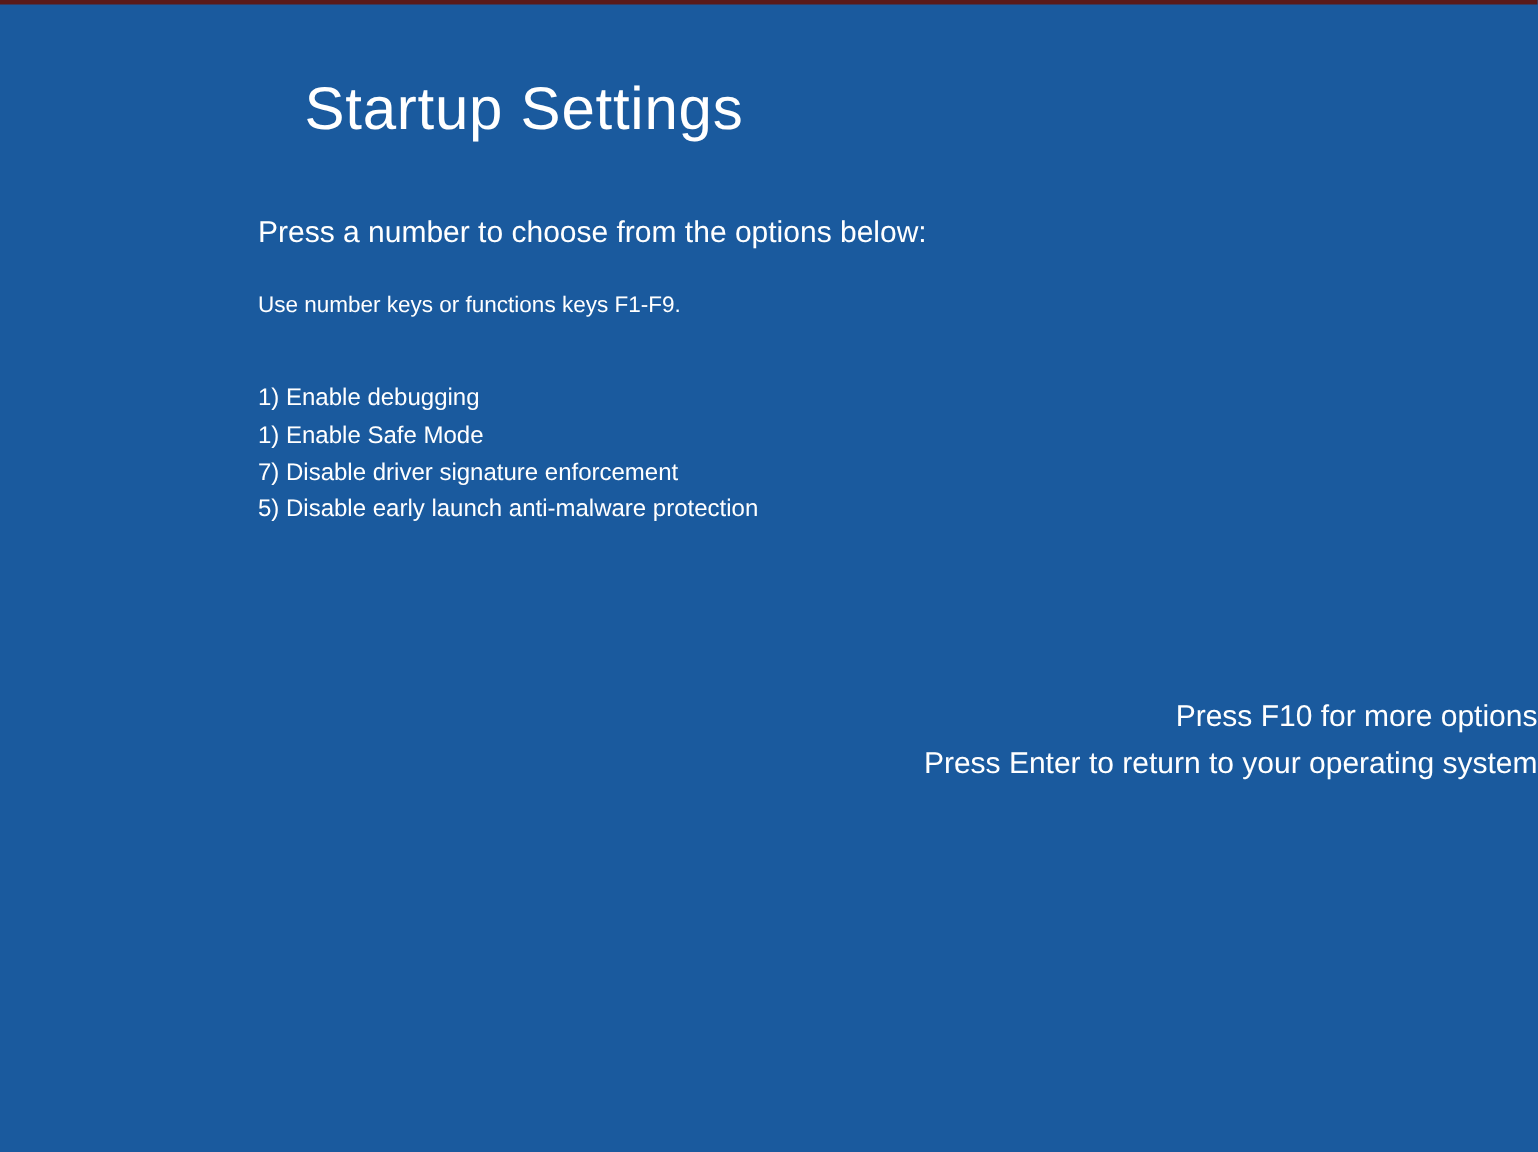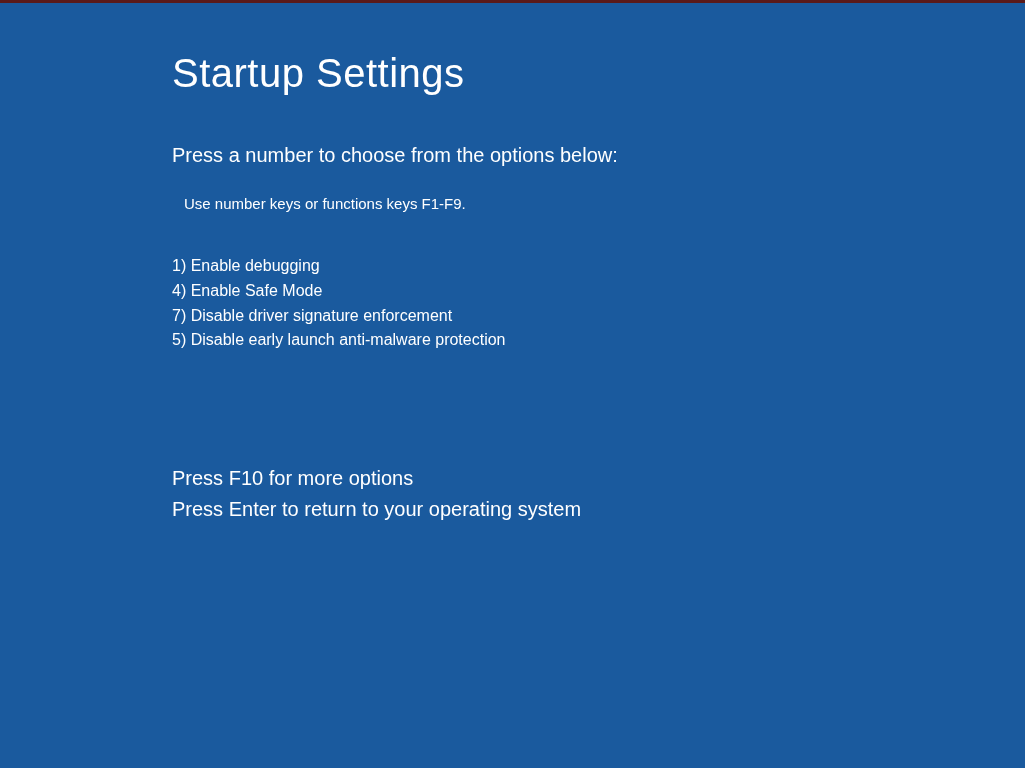--- a/index.html
+++ b/index.html
@@ -18,55 +18,56 @@
     }
     .container {
       padding-left: 172px;
       padding-top: 48px;
     }
     .title {
       font-size: 40px;
       font-weight: 300;
       margin-bottom: 28px;
       letter-spacing: 0.5px;
+      margin-left: 31px;
     }
     .instruction {
       font-size: 20px;
       font-weight: 300;
       margin-bottom: 28px;
       margin-top: 48px;
     }
     .hint {
       font-size: 15px;
       font-weight: 300;
       margin-bottom: 42px;
-      margin-left: 12px;
     }
     .options {
       margin-bottom: 110px;
     }
     .option {
       font-size: 16px;
       font-weight: 300;
       line-height: 1.55;
     }
     .footer-line {
       font-size: 20px;
       font-weight: 300;
       line-height: 1.55;
+      text-align: right;
     }
   </style>
 </head>
 <body>
 
 <div class="container">
   <h1 class="title">Startup Settings</h1>
   <p class="instruction">Press a number to choose from the options below:</p>
   <p class="hint">Use number keys or functions keys F1-F9.</p>
   <div class="options">
     <div class="option">1) Enable debugging</div>
-    <div class="option">4) Enable Safe Mode</div>
+    <div class="option">1) Enable Safe Mode</div>
     <div class="option">7) Disable driver signature enforcement</div>
     <div class="option">5) Disable early launch anti-malware protection</div>
   </div>
   <div class="footer-line">Press F10 for more options</div>
   <div class="footer-line">Press Enter to return to your operating system</div>
 </div>
 
 </body></html>

